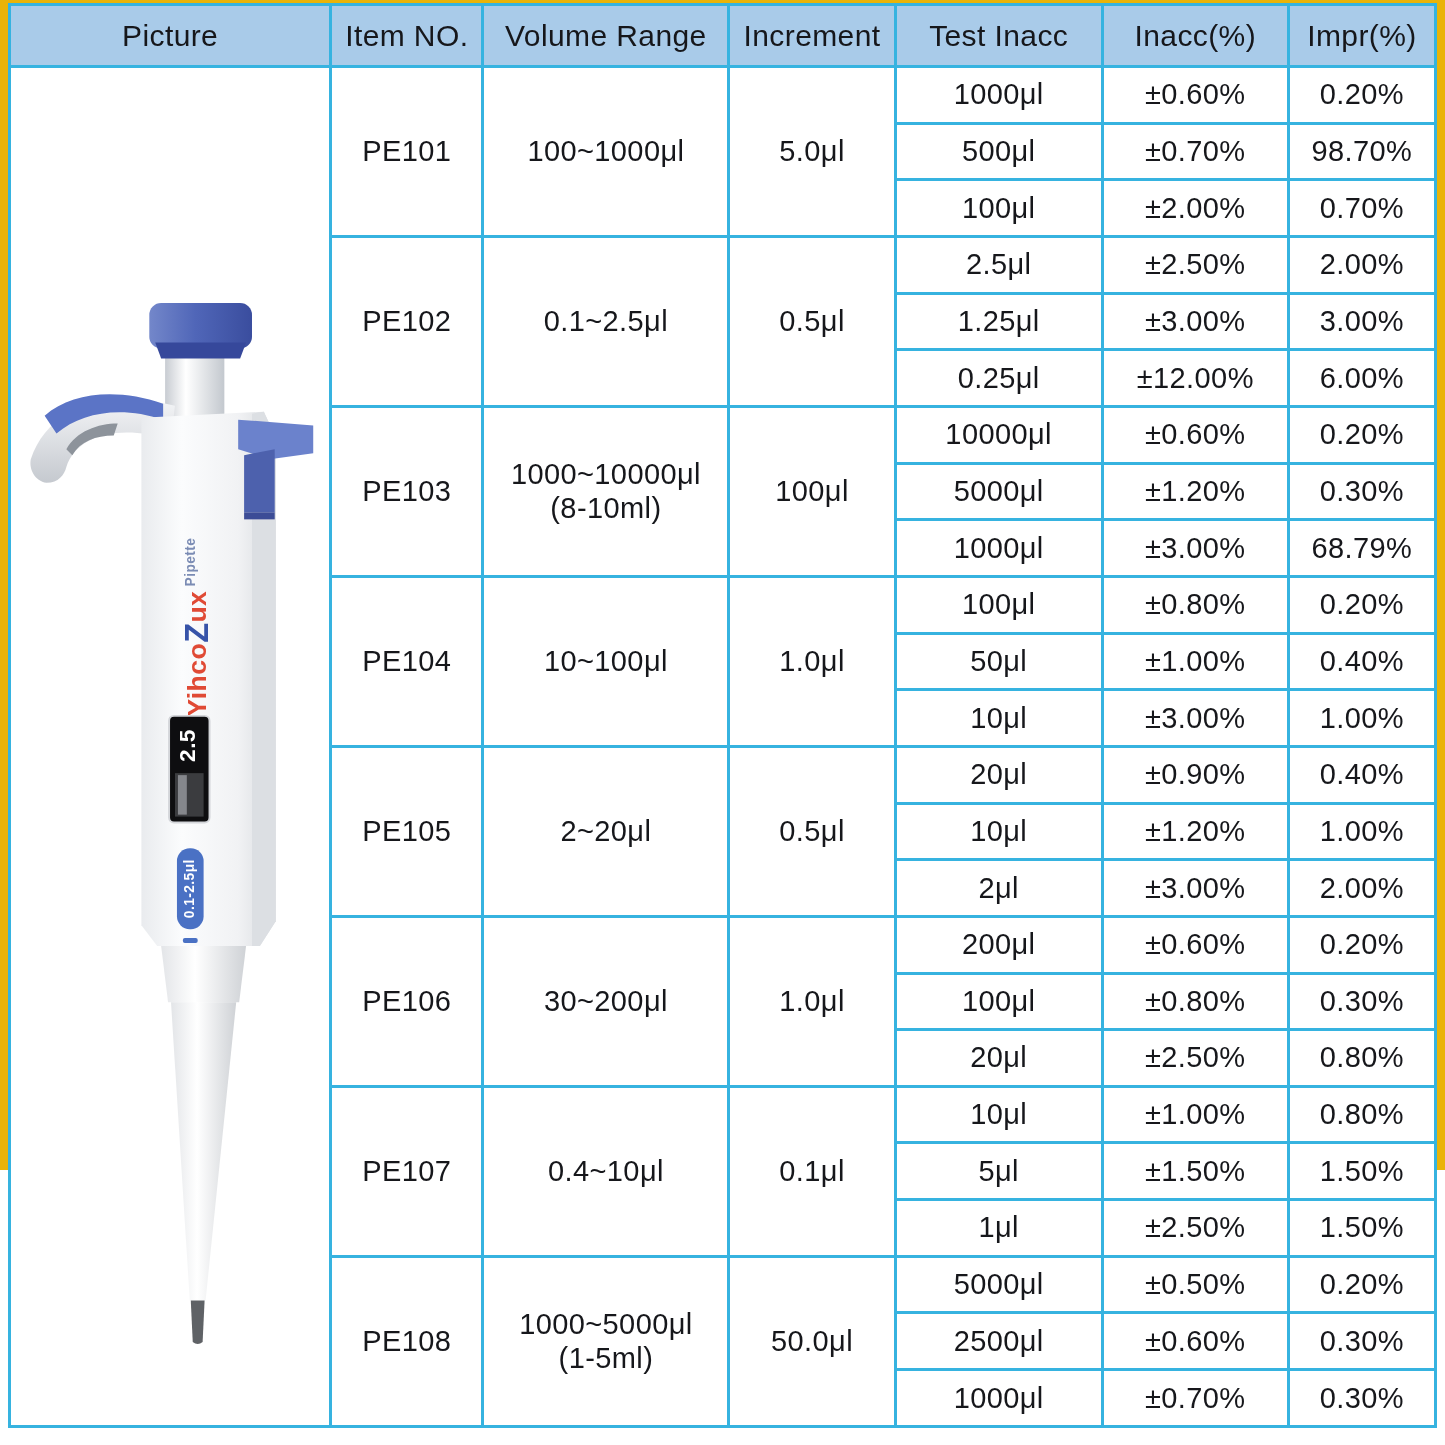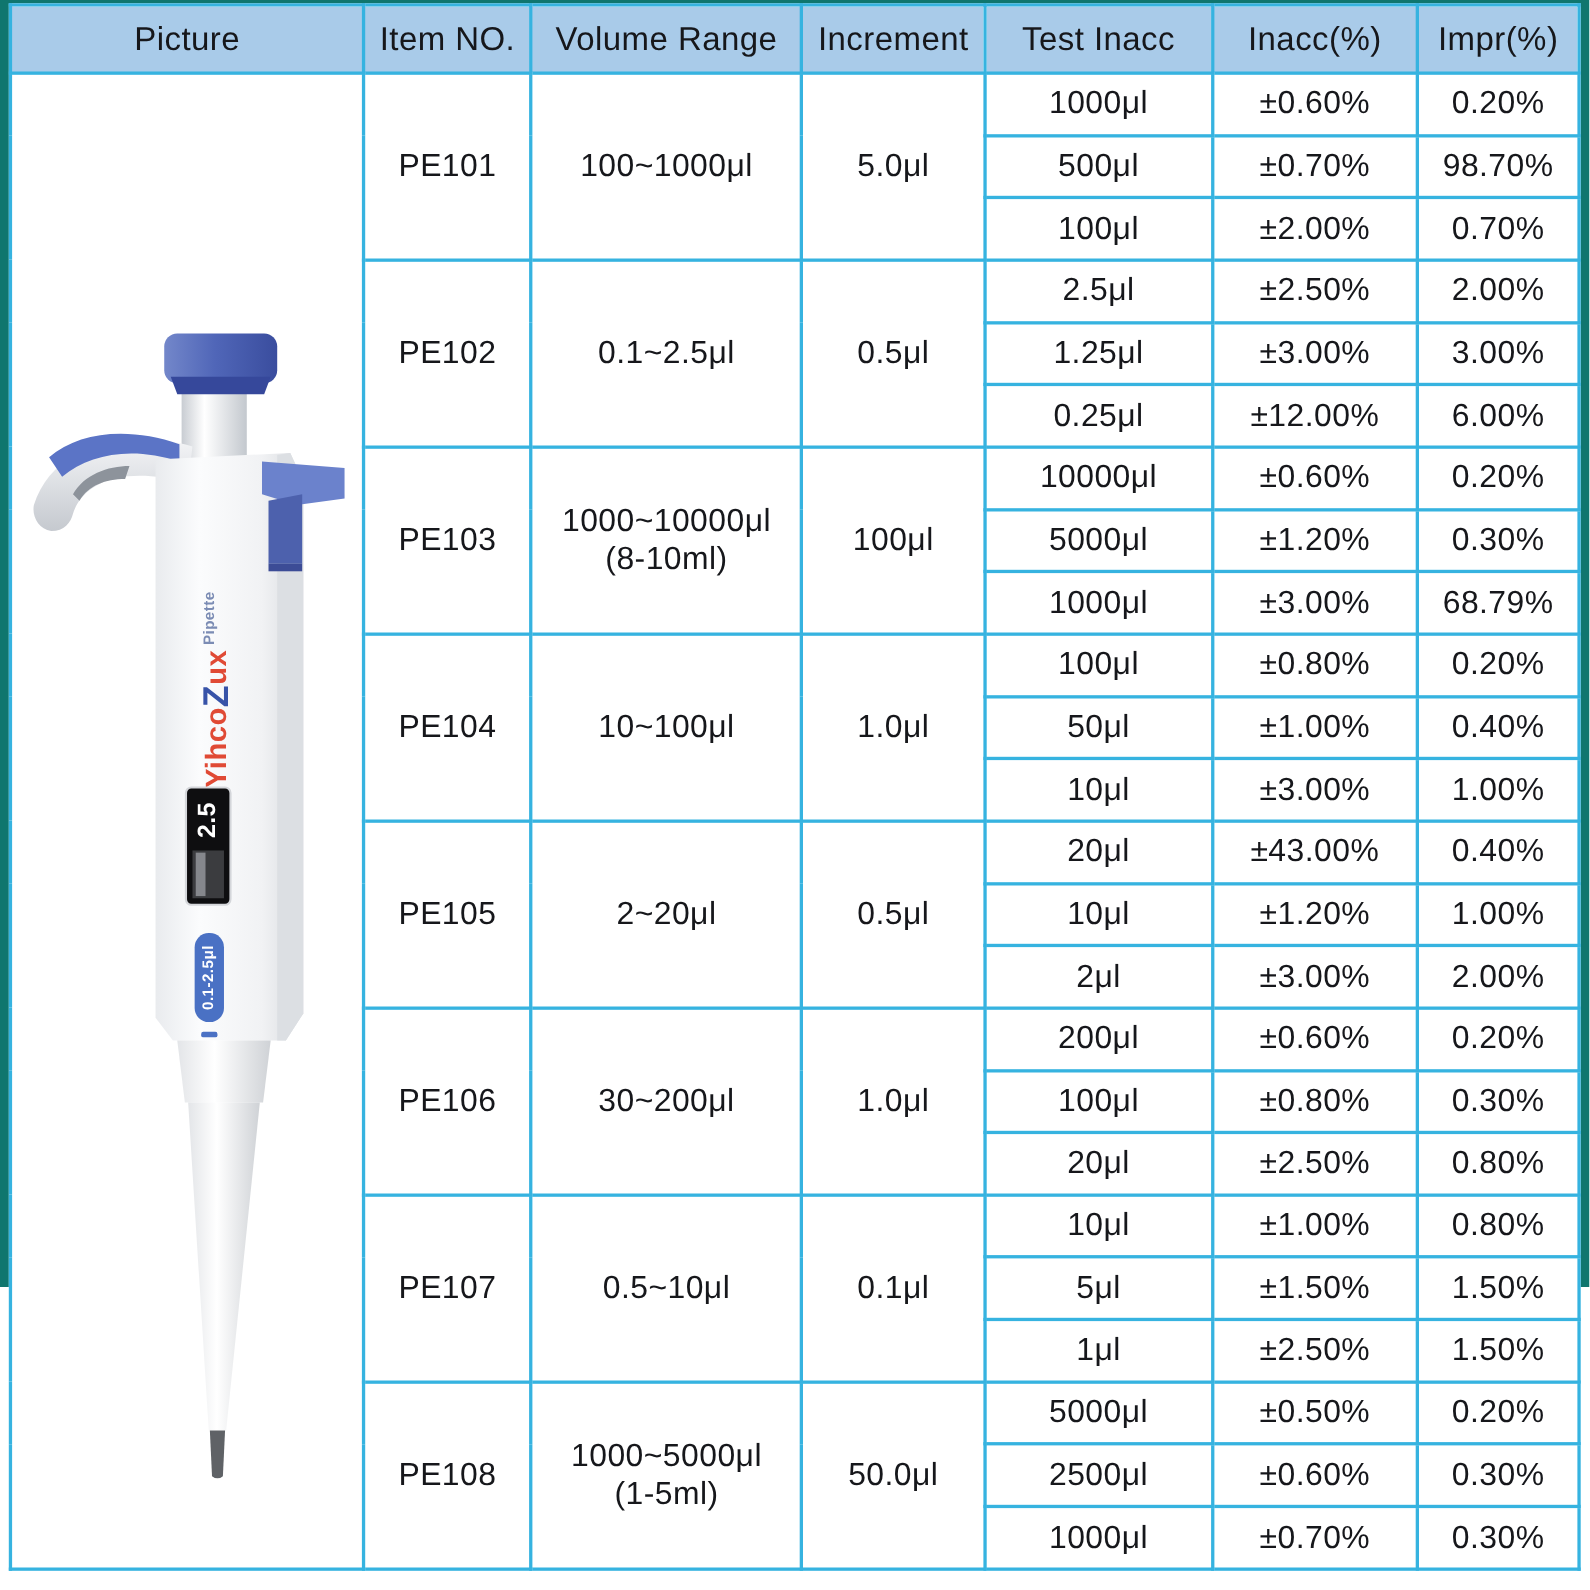--- a/index.html
+++ b/index.html
@@ -4,21 +4,21 @@
 <style>
   :root{
     --line:#36b3e0;
     --header-bg:#a9cbe9;
     --ink:#16171b;
   }
   *{box-sizing:border-box;margin:0;padding:0;}
   html,body{width:1445px;height:1445px;background:#ffffff;overflow:hidden;}
   body{font-family:"Liberation Sans","DejaVu Sans",sans-serif;color:var(--ink);}
 
-  .stage{position:relative;width:1445px;height:1170px;background:#0f766e;}
+  .stage{position:relative;width:1445px;height:1170px;background:#eab308;}
 
   table.spec-table{
     position:absolute;left:8px;top:3px;
     width:1429px;height:1425px;
     border-collapse:collapse;table-layout:fixed;
     background:#fff;
   }
   .spec-table th,.spec-table td{
     border:3px solid var(--line);
     text-align:center;vertical-align:middle;
@@ -217,21 +217,21 @@
     </tr>
 
     <tr>
       <td rowspan="3">PE105</td>
       <td rowspan="3">
         <span class="vr-line">2~20μl</span>
         <span class="vr-line"></span>
       </td>
       <td rowspan="3">0.5μl</td>
       <td>20μl</td>
-      <td>±43.00%</td>
+      <td>±0.90%</td>
       <td>0.40%</td>
     </tr>
     <tr>
       <td>10μl</td>
       <td>±1.20%</td>
       <td>1.00%</td>
     </tr>
     <tr>
       <td>2μl</td>
       <td>±3.00%</td>
@@ -256,21 +256,21 @@
     </tr>
     <tr>
       <td>20μl</td>
       <td>±2.50%</td>
       <td>0.80%</td>
     </tr>
 
     <tr>
       <td rowspan="3">PE107</td>
       <td rowspan="3">
-        <span class="vr-line">0.5~10μl</span>
+        <span class="vr-line">0.4~10μl</span>
         <span class="vr-line"></span>
       </td>
       <td rowspan="3">0.1μl</td>
       <td>10μl</td>
       <td>±1.00%</td>
       <td>0.80%</td>
     </tr>
     <tr>
       <td>5μl</td>
       <td>±1.50%</td>

